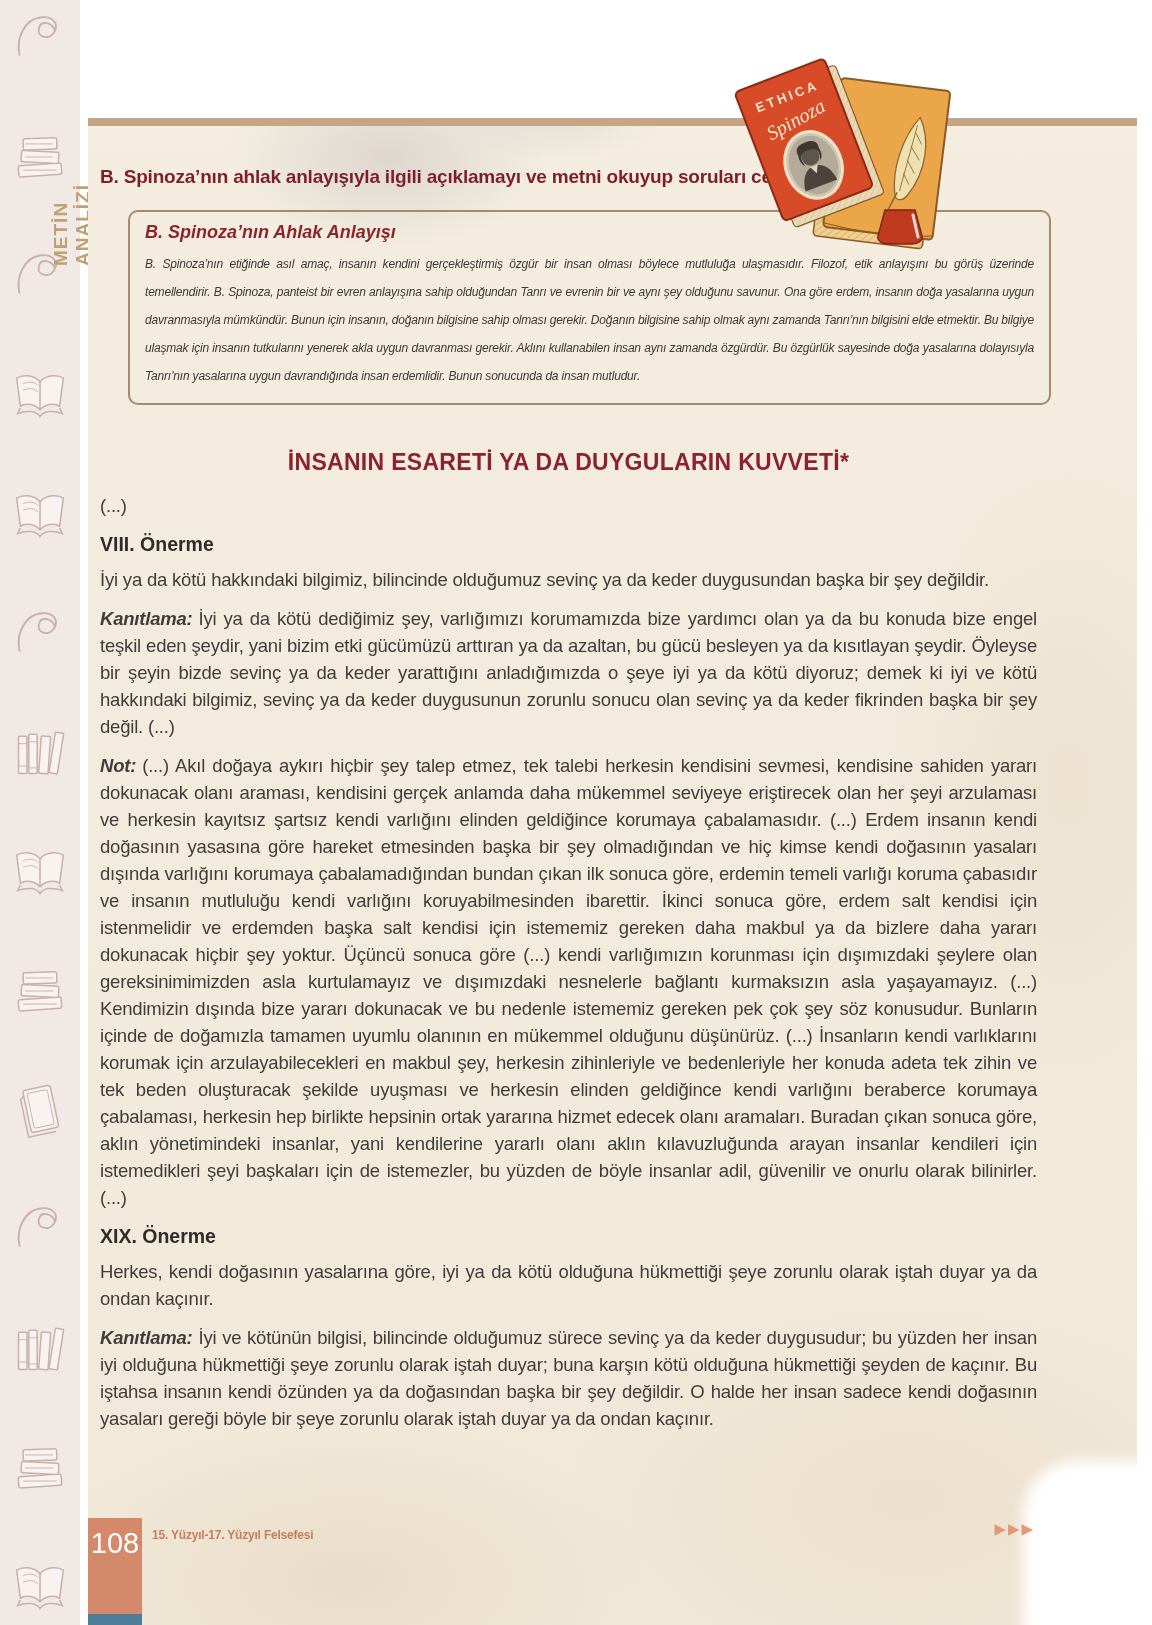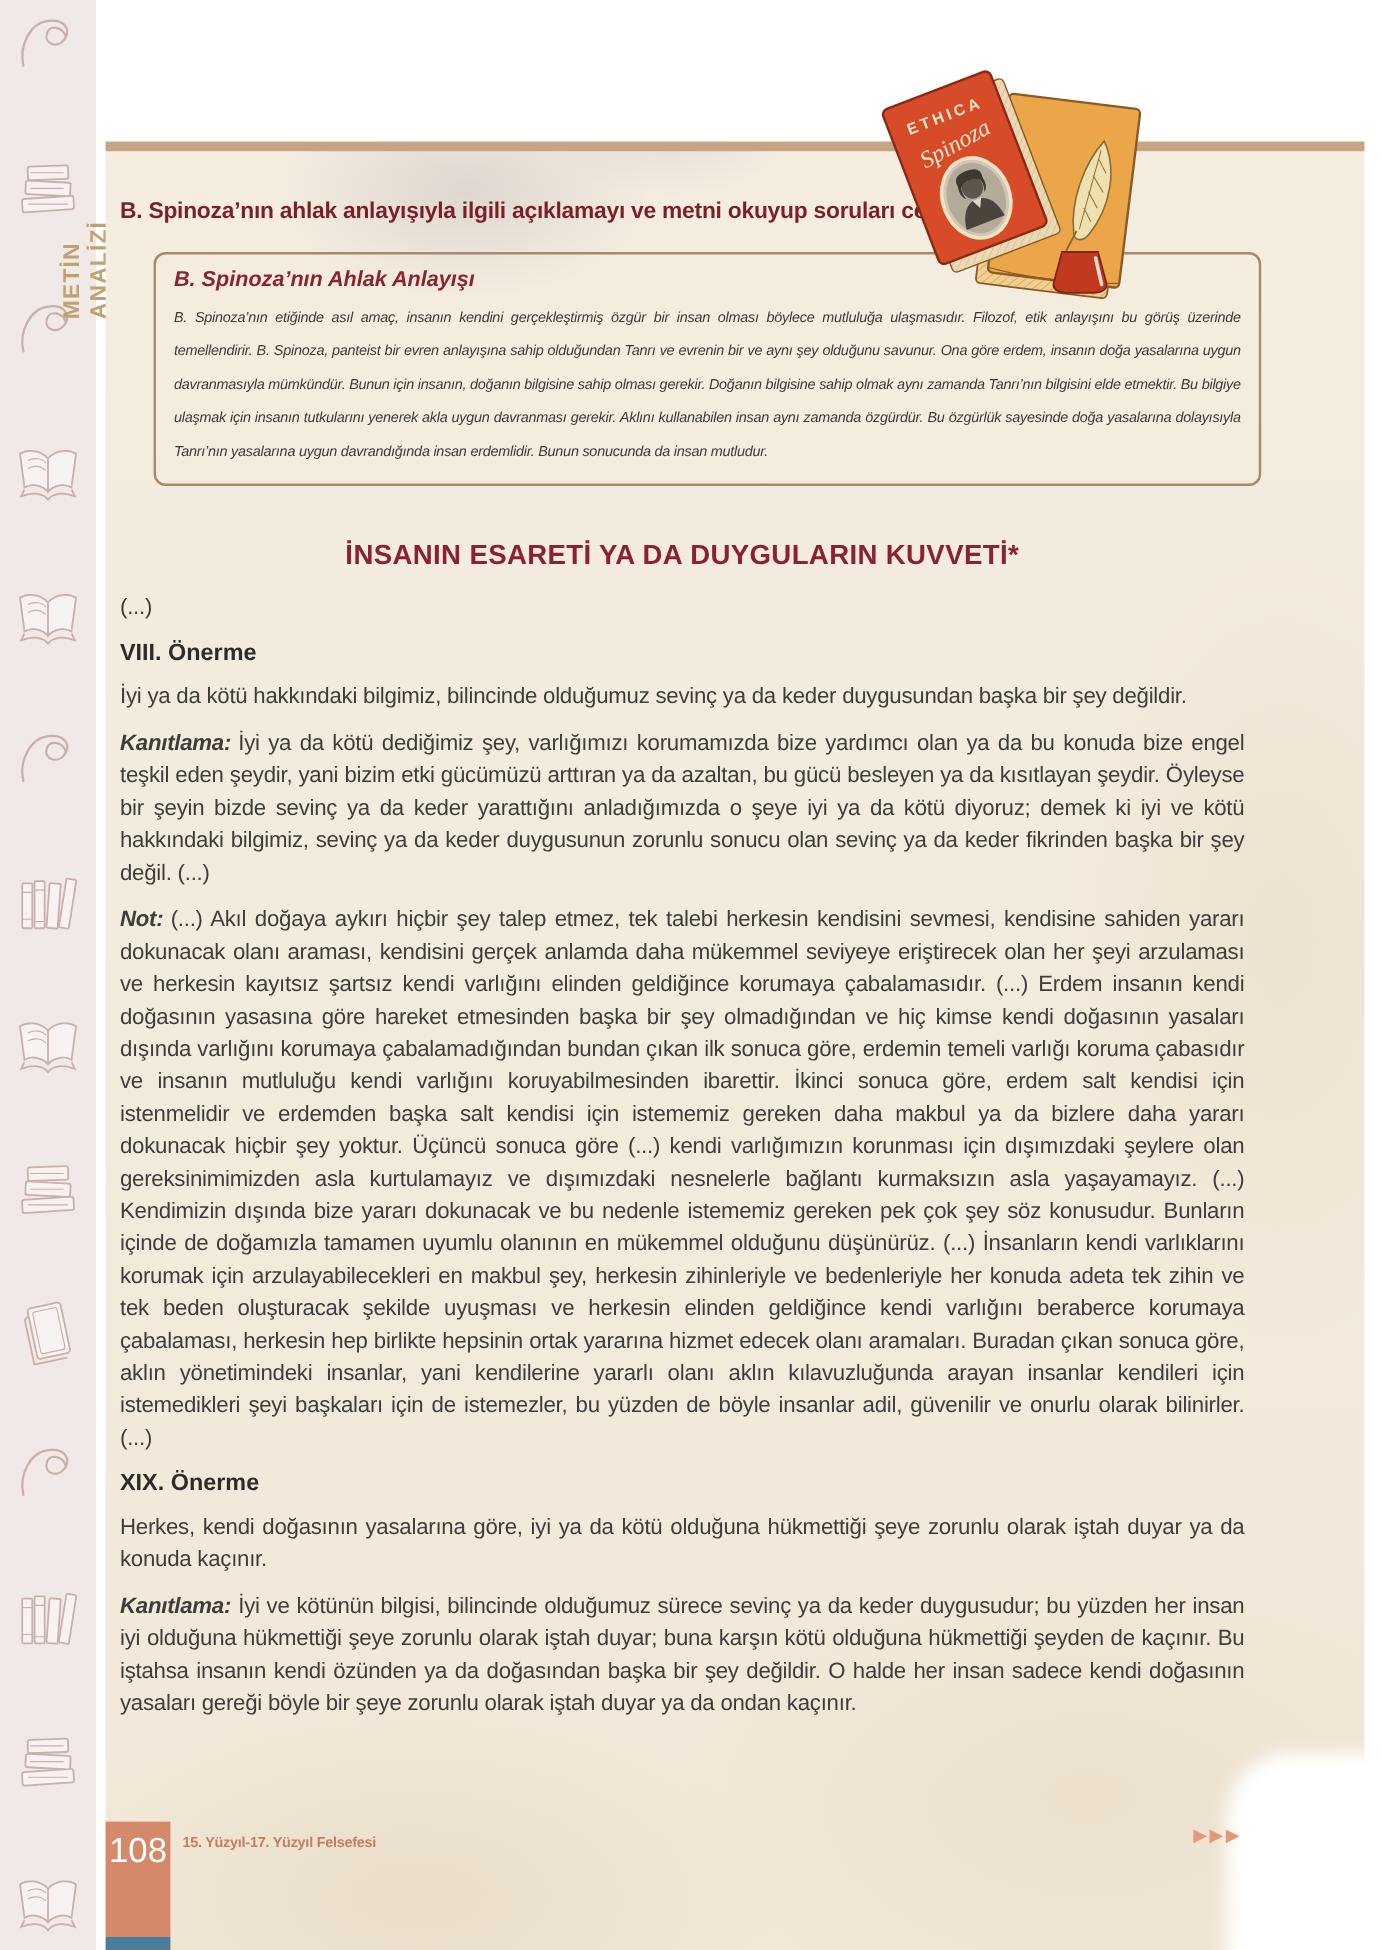--- a/index.html
+++ b/index.html
@@ -173,21 +173,21 @@
     <p class="ellipsis">(...)</p>
 
     <h3>VIII. Önerme</h3>
     <p>İyi ya da kötü hakkındaki bilgimiz, bilincinde olduğumuz sevinç ya da keder duygusundan başka bir şey değildir.</p>
 
     <p><span class="lead">Kanıtlama:</span><span>İyi ya da kötü dediğimiz şey, varlığımızı korumamızda bize yardımcı olan ya da bu konuda bize engel teşkil eden şeydir, yani bizim etki gücümüzü arttıran ya da azaltan, bu gücü besleyen ya da kısıtlayan şeydir. Öyleyse bir şeyin bizde sevinç ya da keder yarattığını anladığımızda o şeye iyi ya da kötü diyoruz; demek ki iyi ve kötü hakkındaki bilgimiz, sevinç ya da keder duygusunun zorunlu sonucu olan sevinç ya da keder fikrinden başka bir şey değil. (...)</span></p>
 
     <p><span class="lead">Not:</span><span>(...) Akıl doğaya aykırı hiçbir şey talep etmez, tek talebi herkesin kendisini sevmesi, kendisine sahiden yararı dokunacak olanı araması, kendisini gerçek anlamda daha mükemmel seviyeye eriştirecek olan her şeyi arzulaması ve herkesin kayıtsız şartsız kendi varlığını elinden geldiğince korumaya çabalamasıdır. (...) Erdem insanın kendi doğasının yasasına göre hareket etmesinden başka bir şey olmadığından ve hiç kimse kendi doğasının yasaları dışında varlığını korumaya çabalamadığından bundan çıkan ilk sonuca göre, erdemin temeli varlığı koruma çabasıdır ve insanın mutluluğu kendi varlığını koruyabilmesinden ibarettir. İkinci sonuca göre, erdem salt kendisi için istenmelidir ve erdemden başka salt kendisi için istememiz gereken daha makbul ya da bizlere daha yararı dokunacak hiçbir şey yoktur. Üçüncü sonuca göre (...) kendi varlığımızın korunması için dışımızdaki şeylere olan gereksinimimizden asla kurtulamayız ve dışımızdaki nesnelerle bağlantı kurmaksızın asla yaşayamayız. (...) Kendimizin dışında bize yararı dokunacak ve bu nedenle istememiz gereken pek çok şey söz konusudur. Bunların içinde de doğamızla tamamen uyumlu olanının en mükemmel olduğunu düşünürüz. (...) İnsanların kendi varlıklarını korumak için arzulayabilecekleri en makbul şey, herkesin zihinleriyle ve bedenleriyle her konuda adeta tek zihin ve tek beden oluşturacak şekilde uyuşması ve herkesin elinden geldiğince kendi varlığını beraberce korumaya çabalaması, herkesin hep birlikte hepsinin ortak yararına hizmet edecek olanı aramaları. Buradan çıkan sonuca göre, aklın yönetimindeki insanlar, yani kendilerine yararlı olanı aklın kılavuzluğunda arayan insanlar kendileri için istemedikleri şeyi başkaları için de istemezler, bu yüzden de böyle insanlar adil, güvenilir ve onurlu olarak bilinirler. (...)</span></p>
 
     <h3>XIX. Önerme</h3>
-    <p>Herkes, kendi doğasının yasalarına göre, iyi ya da kötü olduğuna hükmettiği şeye zorunlu olarak iştah duyar ya da konuda kaçınır.</p>
+    <p>Herkes, kendi doğasının yasalarına göre, iyi ya da kötü olduğuna hükmettiği şeye zorunlu olarak iştah duyar ya da ondan kaçınır.</p>
 
     <p><span class="lead">Kanıtlama:</span><span>İyi ve kötünün bilgisi, bilincinde olduğumuz sürece sevinç ya da keder duygusudur; bu yüzden her insan iyi olduğuna hükmettiği şeye zorunlu olarak iştah duyar; buna karşın kötü olduğuna hükmettiği şeyden de kaçınır. Bu iştahsa insanın kendi özünden ya da doğasından başka bir şey değildir. O halde her insan sadece kendi doğasının yasaları gereği böyle bir şeye zorunlu olarak iştah duyar ya da ondan kaçınır.</span></p>
   </div>
 </div>
 
 <div class="illus">
   <svg viewBox="0 0 260 220" width="260" height="220">
     <defs>
       <pattern id="hatch" width="5" height="5" patternTransform="rotate(45)" patternUnits="userSpaceOnUse">
         <line x1="0" y1="0" x2="0" y2="5" stroke="#7a4a20" stroke-width="0.8" opacity="0.55"></line>

